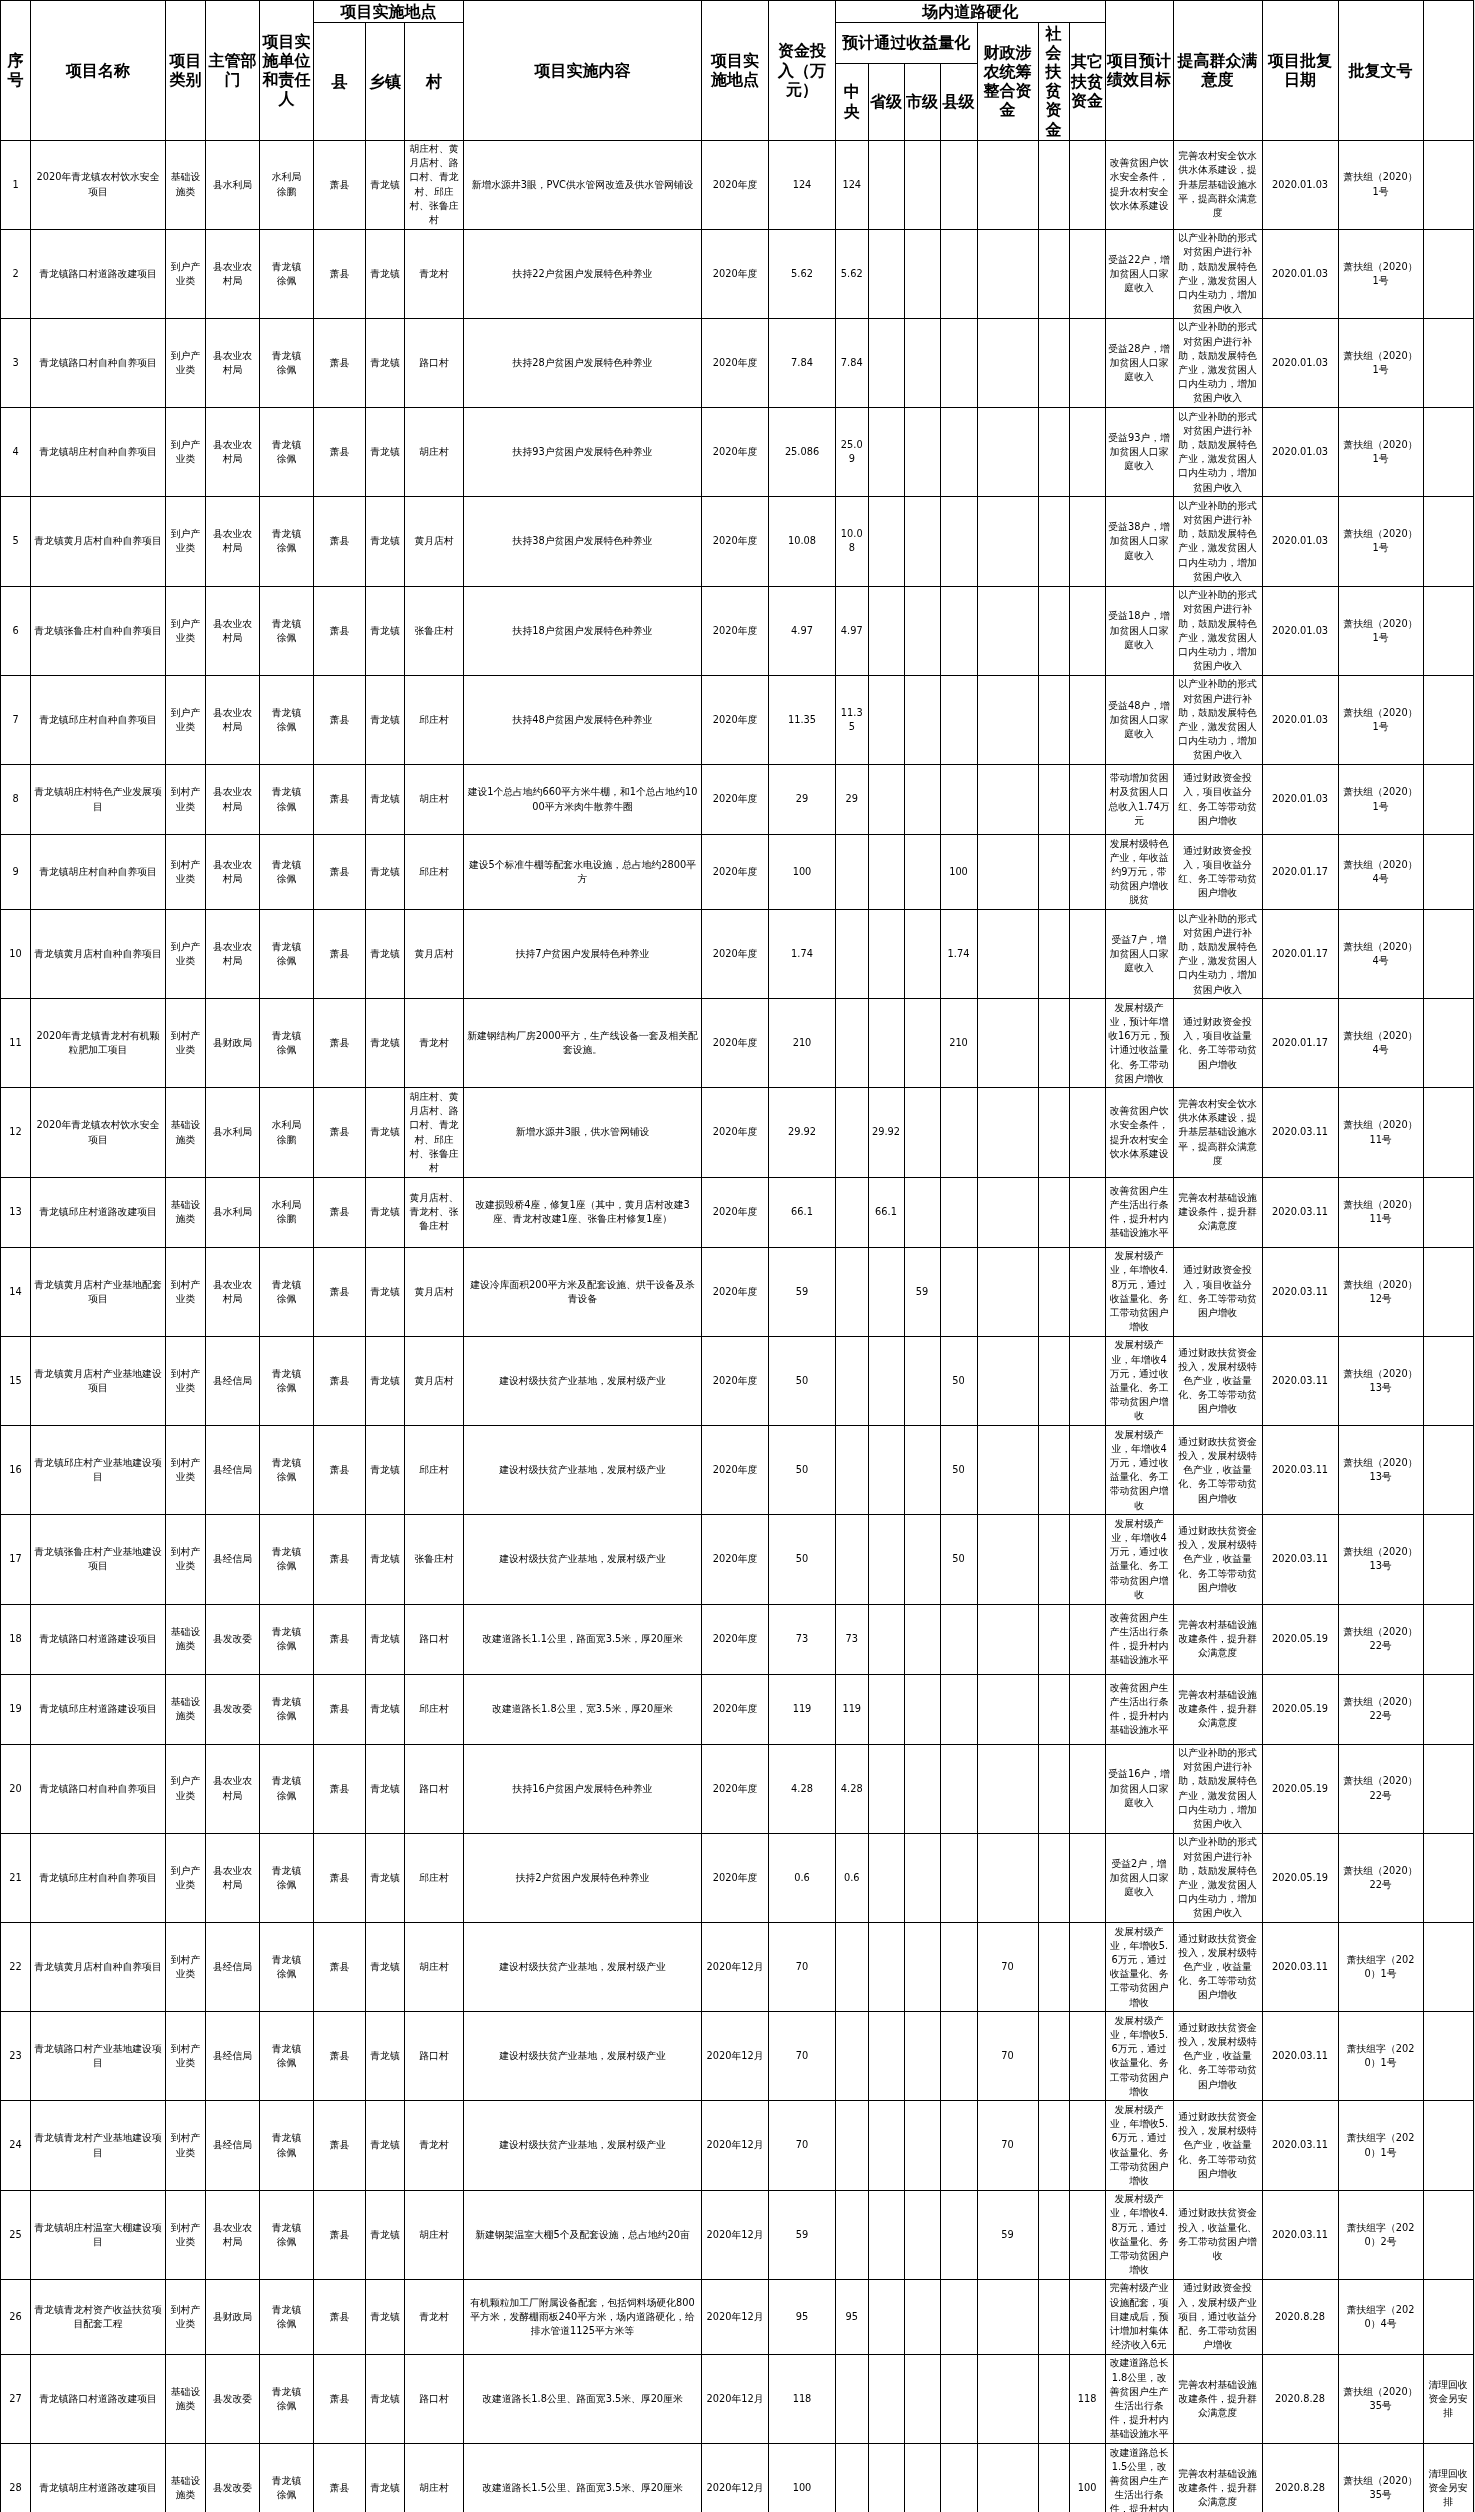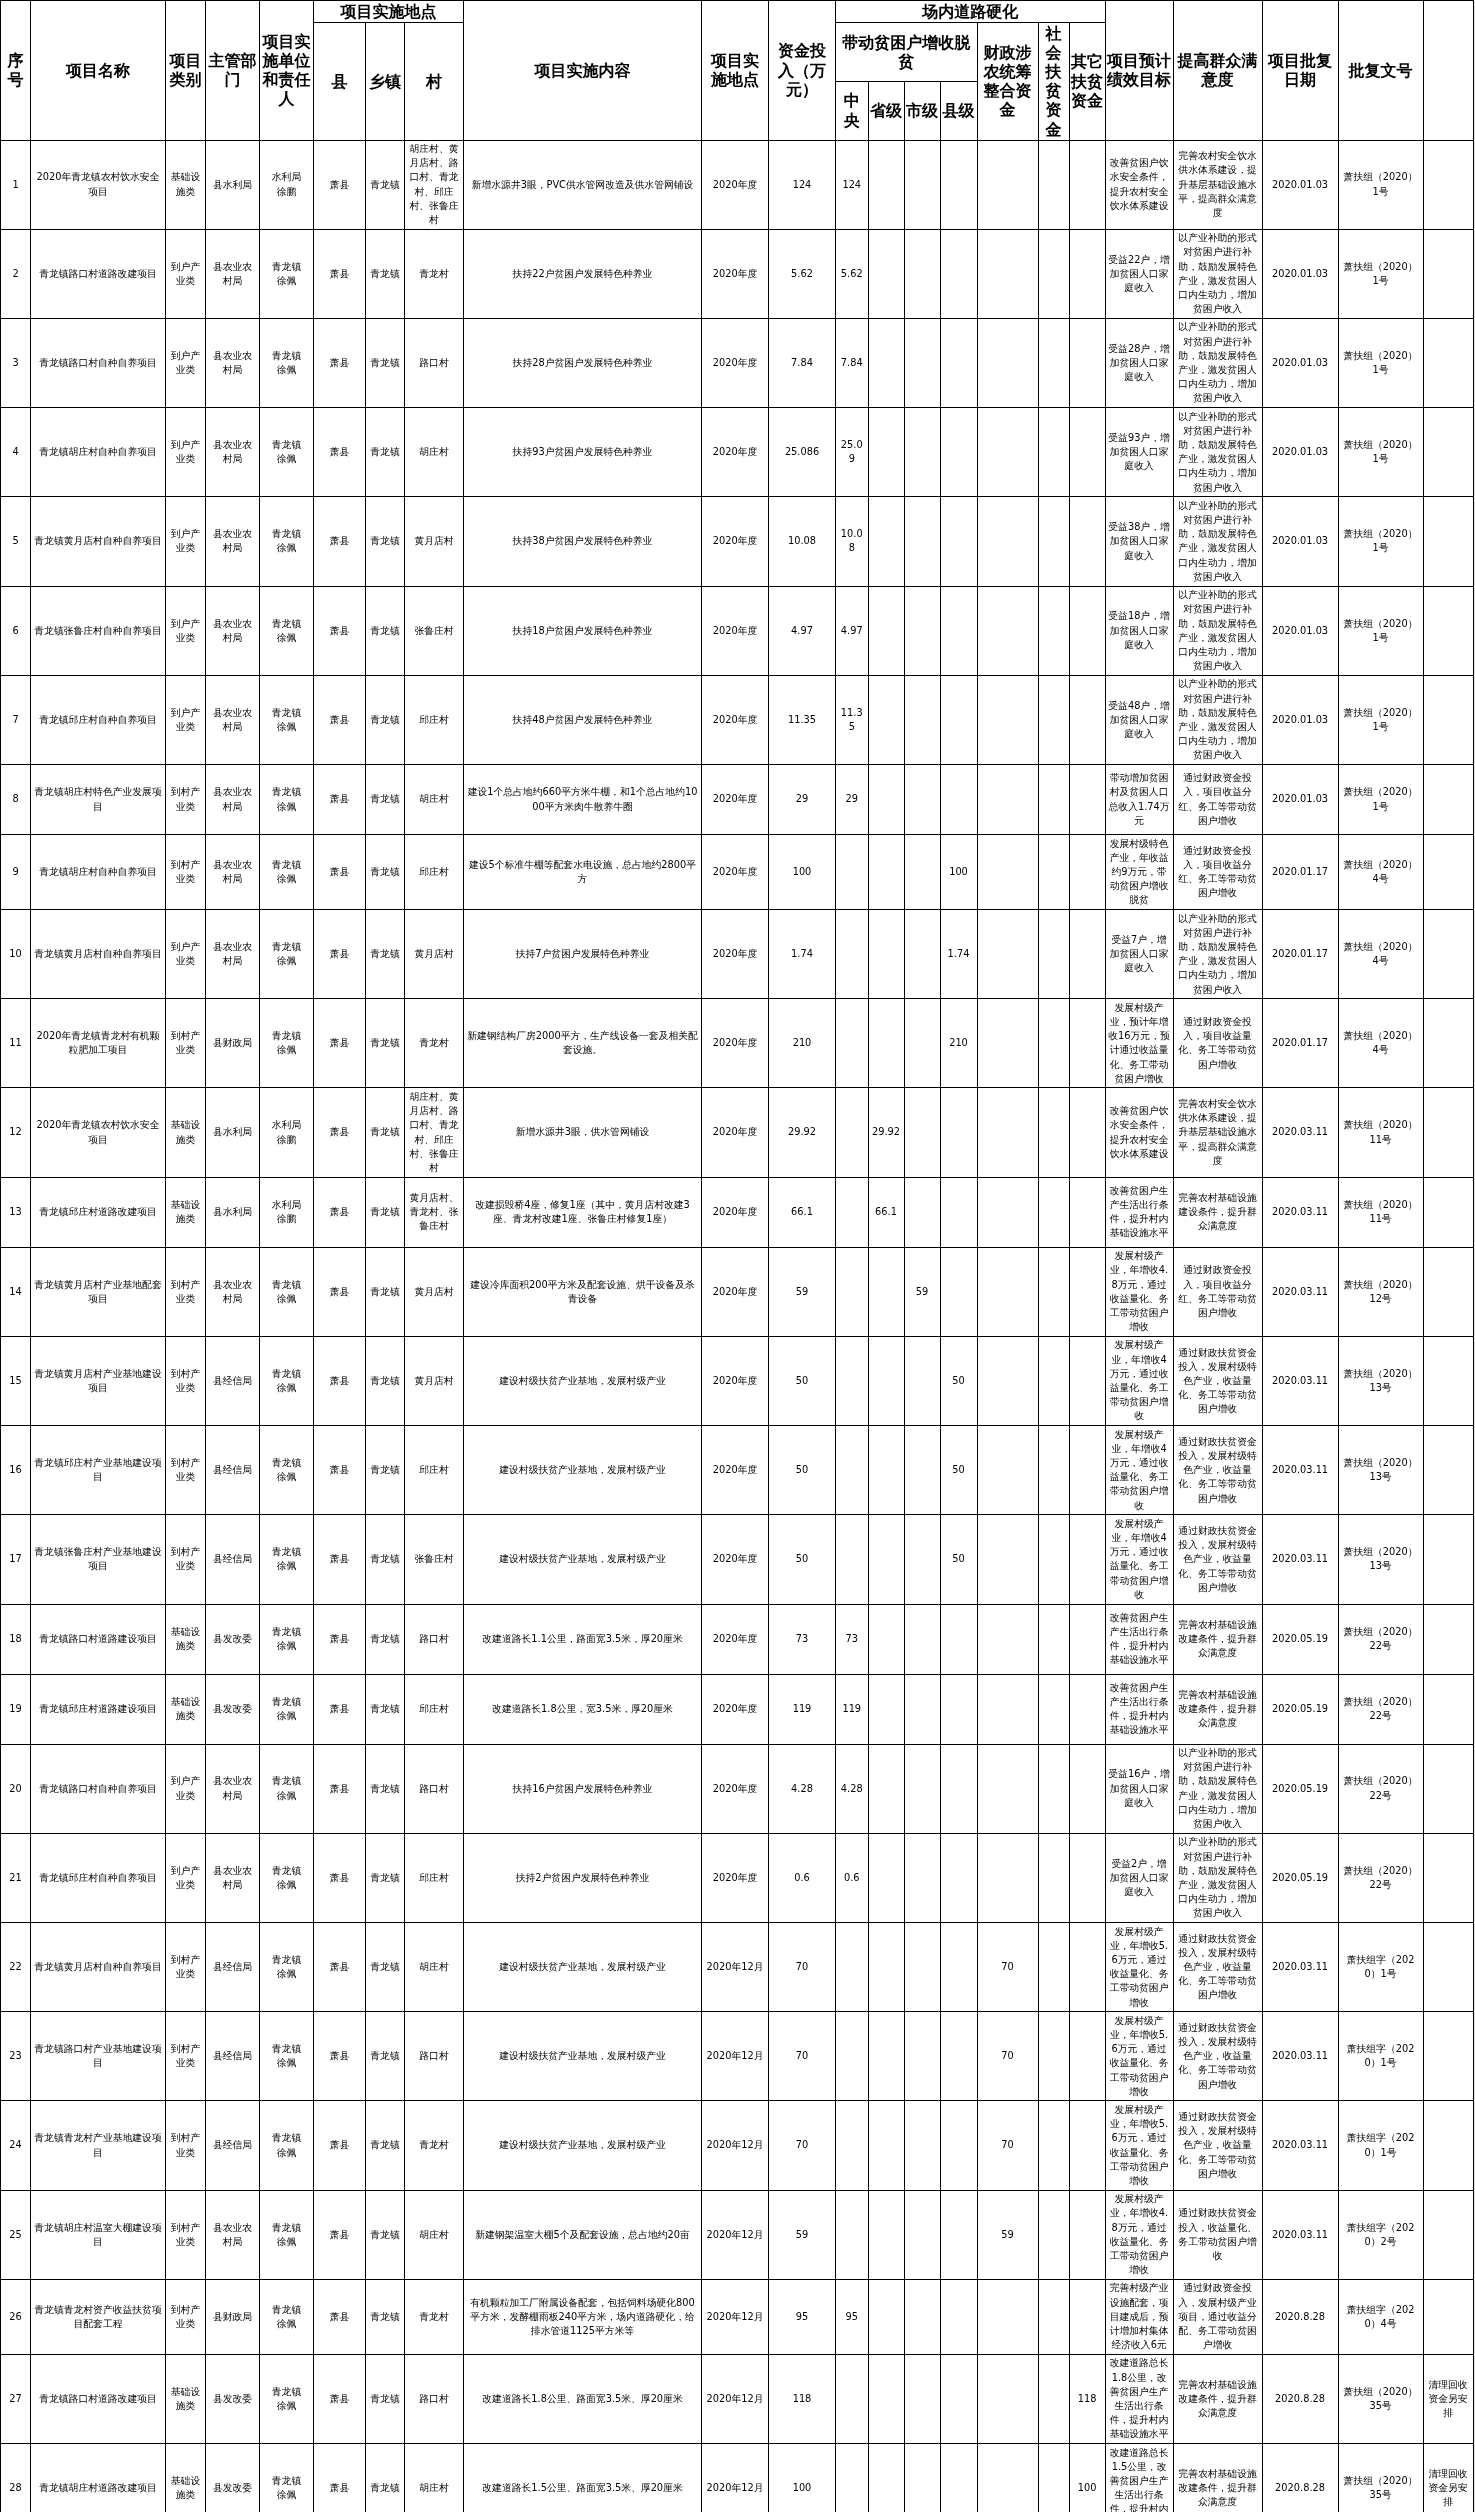--- a/index.html
+++ b/index.html
@@ -80,21 +80,21 @@
       <th rowspan="3">项目预计绩效目标</th>
       <th rowspan="3">提高群众满意度</th>
       <th rowspan="3">项目批复日期</th>
       <th rowspan="3">批复文号</th>
       <th rowspan="3"></th>
     </tr>
     <tr>
       <th rowspan="2">县</th>
       <th rowspan="2">乡镇</th>
       <th rowspan="2">村</th>
-      <th colspan="4">带动贫困户增收脱贫</th>
+      <th colspan="4">预计通过收益量化</th>
       <th rowspan="2">财政涉农统筹整合资金</th>
       <th rowspan="2">社会扶贫资金</th>
       <th rowspan="2">其它扶贫资金</th>
     </tr>
     <tr>
       <th>中央</th>
       <th>省级</th>
       <th>市级</th>
       <th>县级</th>
     </tr>

